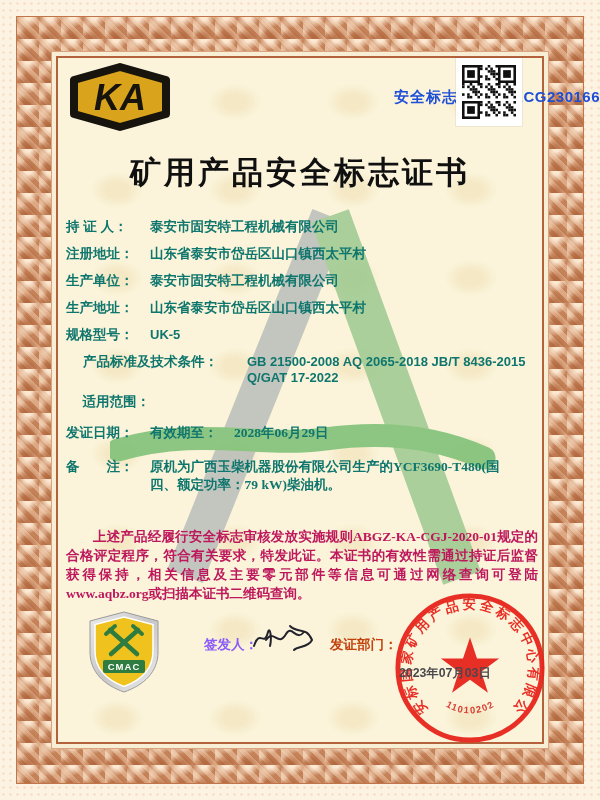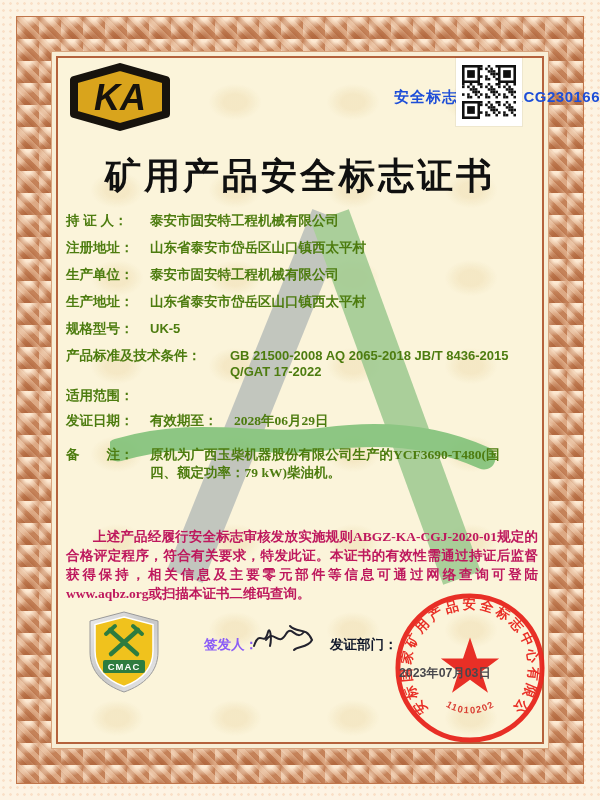--- a/index.html
+++ b/index.html
@@ -23,34 +23,34 @@
   .abs{position:absolute;}
   .watermark{left:110px;top:198px;z-index:1;opacity:.85;}
   .z2{z-index:2;}
   .ka{left:68px;top:62px;width:104px;height:70px;}
   .markrow{left:0;right:0;top:88px;text-align:right;font-size:15px;color:#1d4ed8;}
   .markrow .lbl{font-weight:bold;letter-spacing:1px;}
   .markrow .val{font-weight:600;letter-spacing:.5px;margin-left:6px;}
   .qr{left:456px;top:58px;width:66px;height:68px;background:#fff;box-shadow:0 0 0 1px rgba(0,0,0,.05);
       display:flex;align-items:center;justify-content:center;}
   .title{left:0;right:0;top:152px;text-align:center;font-family:"Liberation Serif",serif;
-         font-size:36px;font-weight:900;letter-spacing:3px;color:#101010;}
-  .fields{left:66px;width:474px;top:212px;color:#4d7c0f;}
+         font-size:31px;font-weight:900;letter-spacing:3px;color:#101010;}
+  .fields{left:66px;width:474px;top:218px;color:#0f766e;}
   .frow{display:flex;align-items:baseline;margin-bottom:9px;line-height:18px;}
   .flabel{flex:0 0 84px;font-weight:bold;font-size:13.5px;white-space:nowrap;}
-  .flabel-wide{flex:0 0 164px;font-weight:bold;font-size:13.5px;white-space:nowrap;}
+  .flabel-wide{flex:0 0 164px;font-weight:bold;font-size:13.5px;white-space:nowrap;margin-left:17px;}
   .fvalue{font-family:"Liberation Serif",serif;font-weight:bold;font-size:13.5px;}
   .fvalue-sans{font-weight:bold;font-size:13px;line-height:16px;}
   .vmid{flex:0 0 149px;}
   .statement{left:66px;width:472px;top:527px;font-family:"Liberation Serif",serif;font-weight:bold;
              font-size:13.5px;line-height:19px;text-align:justify;text-indent:2em;color:#be185d;}
   .cmac{left:86px;top:610px;width:76px;height:84px;}
   .signer{left:204px;top:636px;font-weight:bold;font-size:13.5px;color:#8b5cf6;}
   .sig{left:250px;top:616px;width:66px;height:44px;}
-  .dept{left:330px;top:636px;font-weight:bold;font-size:13.5px;color:#0f172a;}
+  .dept{left:330px;top:636px;font-weight:bold;font-size:13.5px;color:#c2410c;}
   .seal{left:393px;top:591px;width:154px;height:154px;z-index:3;opacity:.95;}
 </style>
 </head>
 <body>
 
 <div class="band abs"></div>
 <div class="inner abs"></div>
 
 <svg class="abs watermark" width="400" height="395" viewBox="0 0 400 395">
   <line x1="220" y1="18" x2="75" y2="378" stroke="#b9beba" stroke-width="38" stroke-linecap="butt"></line>
@@ -213,21 +213,21 @@
     <span class="fvalue">山东省泰安市岱岳区山口镇西太平村</span>
   </div>
   <div class="frow">
     <span class="flabel">规格型号：</span>
     <span class="fvalue-sans">UK-5</span>
   </div>
   <div class="frow" style="margin-bottom:7px;">
     <span class="flabel-wide">产品标准及技术条件：</span>
     <span class="fvalue-sans">GB 21500-2008 AQ 2065-2018 JB/T 8436-2015 Q/GAT 17-2022</span>
   </div>
-  <div class="frow" style="margin-bottom:7px;">
+  <div class="frow" style="margin-bottom:13px;text-align:right;">
     <span class="flabel">适用范围：</span>
   </div>
   <div class="frow" style="margin-bottom:16px;">
     <span class="flabel">发证日期：</span>
     <span class="flabel">有效期至：</span>
     <span class="fvalue">2028年06月29日</span>
   </div>
   <div class="frow">
     <span class="flabel">备　　注：</span>
     <span class="fvalue" style="width:374px;">原机为广西玉柴机器股份有限公司生产的YCF3690-T480(国四、额定功率：79 kW)柴油机。</span>

